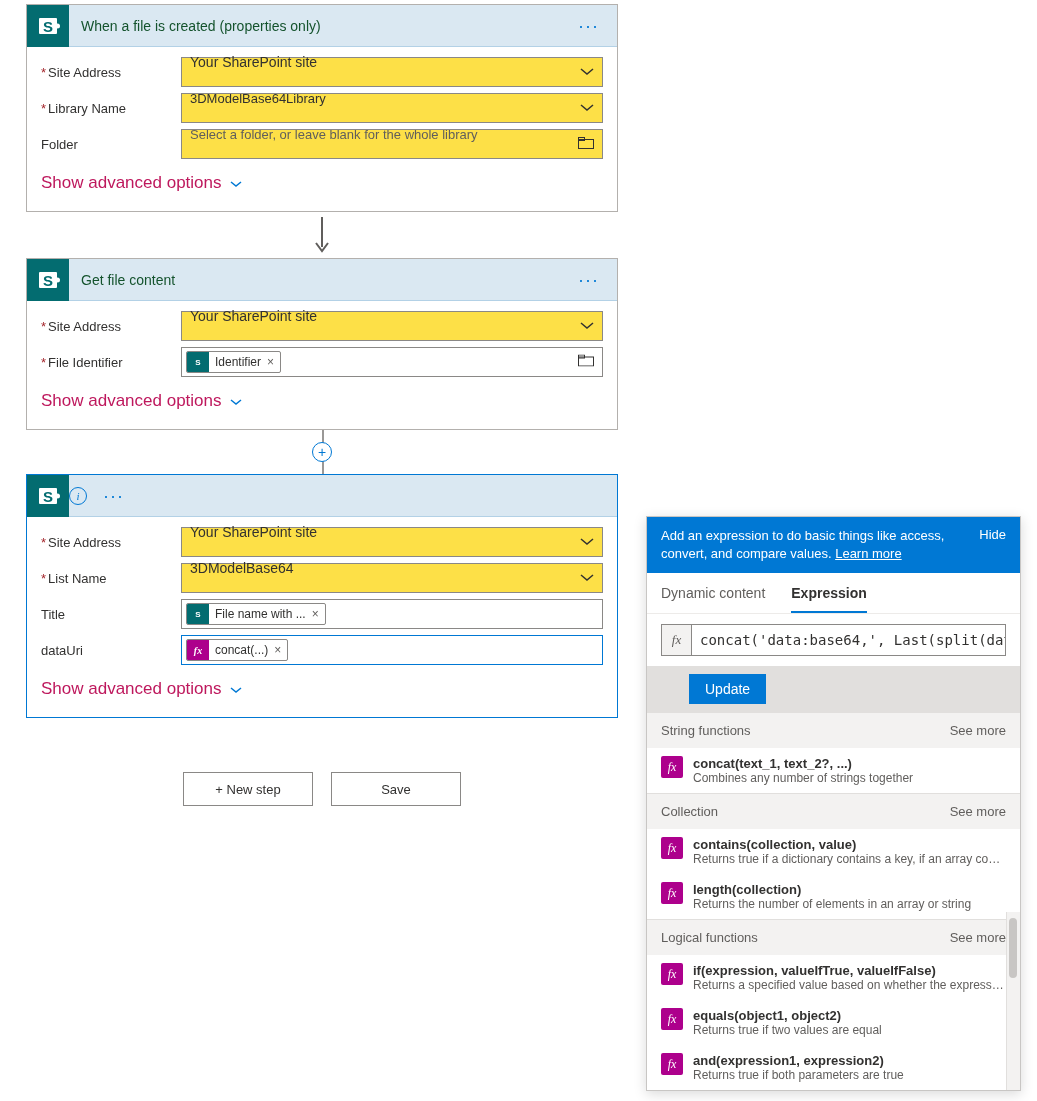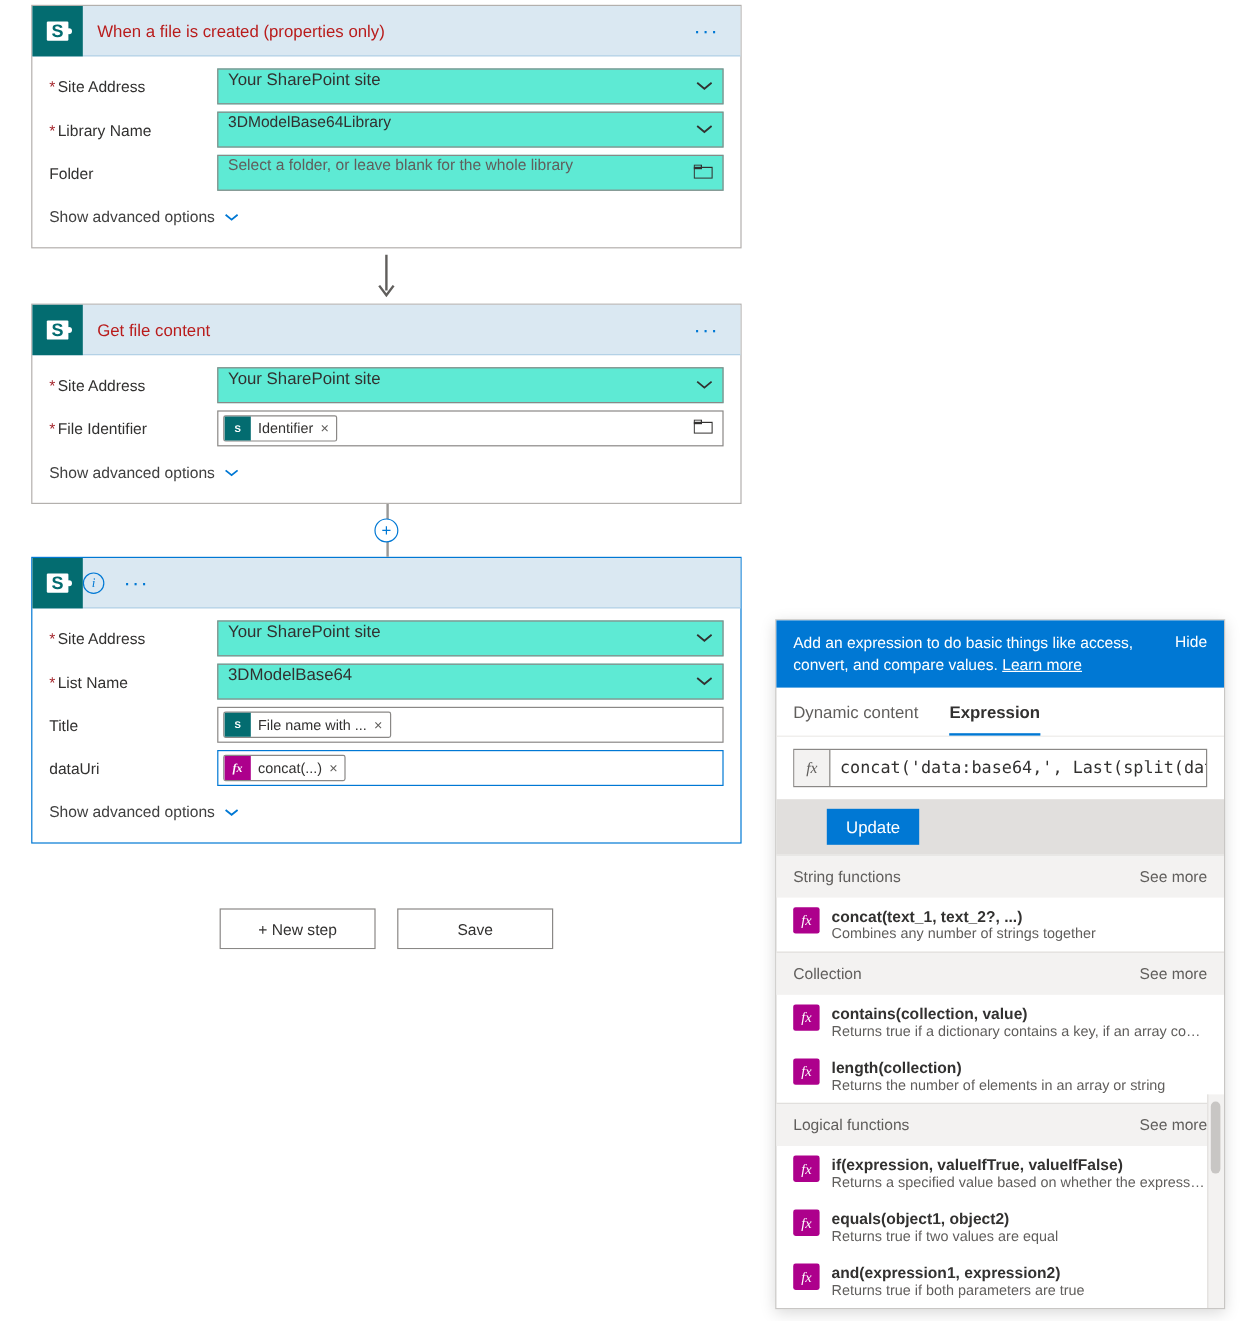--- a/index.html
+++ b/index.html
@@ -4,43 +4,43 @@
 <style>
 * { box-sizing: border-box; margin: 0; padding: 0; }
 body { font-family: "Segoe UI", Arial, sans-serif; background: #fff; color: #323130; font-size: 13px; width: 1037px; }
 .canvas { padding: 4px 0 0 0; }
 .card { width: 592px; margin-left: 26px; border: 1px solid #0078d4; background: #fff; }
 .card.unfocused { border-color: #b3b0ad; }
 .card-header { display: flex; align-items: center; background: #dae8f2; height: 42px; border-bottom: 1px solid #b3d1e6; }
 .sp-icon { width: 42px; height: 42px; background: #036c70; display: flex; align-items: center; justify-content: center; position: relative; }
 .sp-tile { background: #fff; color: #036c70; font-weight: 700; font-size: 15px; padding: 1px 4px 0 4px; border-radius: 1px; line-height: 1; position: relative; }
 .sp-tile::after { content: ""; position: absolute; right: -3px; top: 50%; width: 5px; height: 5px; background: #fff; border-radius: 50%; transform: translateY(-50%); }
-.card-title { flex: 1; padding-left: 12px; font-size: 14px; color: #b91c1c; }
+.card-title { flex: 1; padding-left: 12px; font-size: 14px; color: #14532d; }
 .info-icon { width: 18px; height: 18px; border: 1.5px solid #0078d4; border-radius: 50%; display: flex; align-items: center; justify-content: center; color: #0078d4; font-size: 11px; font-style: italic; font-family: Georgia, serif; margin-right: 10px; cursor: pointer; }
 .ellipsis { color: #0078d4; padding: 0 18px 0 6px; font-size: 18px; letter-spacing: 1px; cursor: pointer; line-height: 1; }
 .card-body { padding: 10px 14px 18px 14px; }
 .field-row { display: flex; align-items: center; margin-bottom: 6px; }
 .field-label { width: 140px; font-size: 13px; color: #323130; }
 .req::before { content: "*"; color: #a4262c; margin-right: 2px; }
 .field-input { flex: 1; position: relative; }
-.select, .textish { border: 1px solid #8a8886; height: 30px; background: #5eead4; display: flex; align-items: flex-start; padding: 0 30px 0 8px; font-size: 14px; color: #323130; position: relative; cursor: pointer; }
+.select, .textish { border: 1px solid #8a8886; height: 30px; background: #fde047; display: flex; align-items: flex-end; padding: 0 30px 16px 8px; font-size: 14px; color: #323130; position: relative; cursor: pointer; }
 .select .chev { position: absolute; right: 8px; top: 50%; transform: translateY(-50%); }
 .chev svg { display: block; }
 .textish { cursor: text; }
 .textish .folder-ic { position: absolute; right: 8px; top: 50%; transform: translateY(-50%); }
 .placeholder { color: #605e5c; font-size: 13px; }
 .tokenbox { border: 1px solid #8a8886; min-height: 30px; background: #fff; display: flex; align-items: center; padding: 3px 30px 3px 4px; position: relative; }
 .tokenbox .folder-ic { position: absolute; right: 8px; top: 50%; transform: translateY(-50%); }
 .token { display: inline-flex; align-items: center; background: #fff; border: 1px solid #8a8886; height: 22px; border-radius: 2px; overflow: hidden; font-size: 12px; }
 .token .tk-ic { width: 22px; height: 22px; display: flex; align-items: center; justify-content: center; color: #fff; font-size: 10px; font-weight: 600; }
 .token .tk-ic.sp { background: #036c70; }
 .token .tk-ic.fx { background: #ad008c; font-style: italic; font-family: Georgia, serif; }
 .token .tk-label { padding: 0 4px 0 6px; }
 .token .tk-x { padding: 0 6px 0 2px; color: #605e5c; cursor: pointer; }
-.adv { color: #404040; font-size: 13px; margin-top: 14px; display: flex; align-items: center; cursor: pointer; }
+.adv { color: #be185d; font-size: 17px; margin-top: 14px; display: flex; align-items: center; cursor: pointer; }
 .adv .chev2 { margin-left: 8px; }
 .arrow-down { width: 592px; margin-left: 26px; height: 46px; display: flex; align-items: center; justify-content: center; }
 .arrow-down svg { display: block; }
 .plus-insert { position: relative; width: 592px; margin-left: 26px; height: 44px; display: flex; align-items: center; justify-content: center; }
 .plus-insert .line { position: absolute; left: 50%; top: 0; width: 2px; height: 100%; background: #9a9896; }
 .plus-insert .circ { width: 20px; height: 20px; border: 1px solid #0078d4; background: #fff; border-radius: 50%; display: flex; align-items: center; justify-content: center; color: #0078d4; font-size: 14px; z-index: 1; cursor: pointer; }
 .add-dyn { text-align: right; font-size: 12px; margin-top: 4px; }
 .add-dyn a { color: #0078d4; text-decoration: none; cursor: pointer; }
 .add-dyn .plusq { display: inline-flex; width: 14px; height: 14px; background: #0078d4; color: #fff; align-items: center; justify-content: center; font-size: 11px; margin-left: 4px; vertical-align: -2px; }
 .footer-btns { width: 592px; margin-left: 26px; margin-top: 54px; display: flex; justify-content: center; gap: 18px; align-items: center; }

